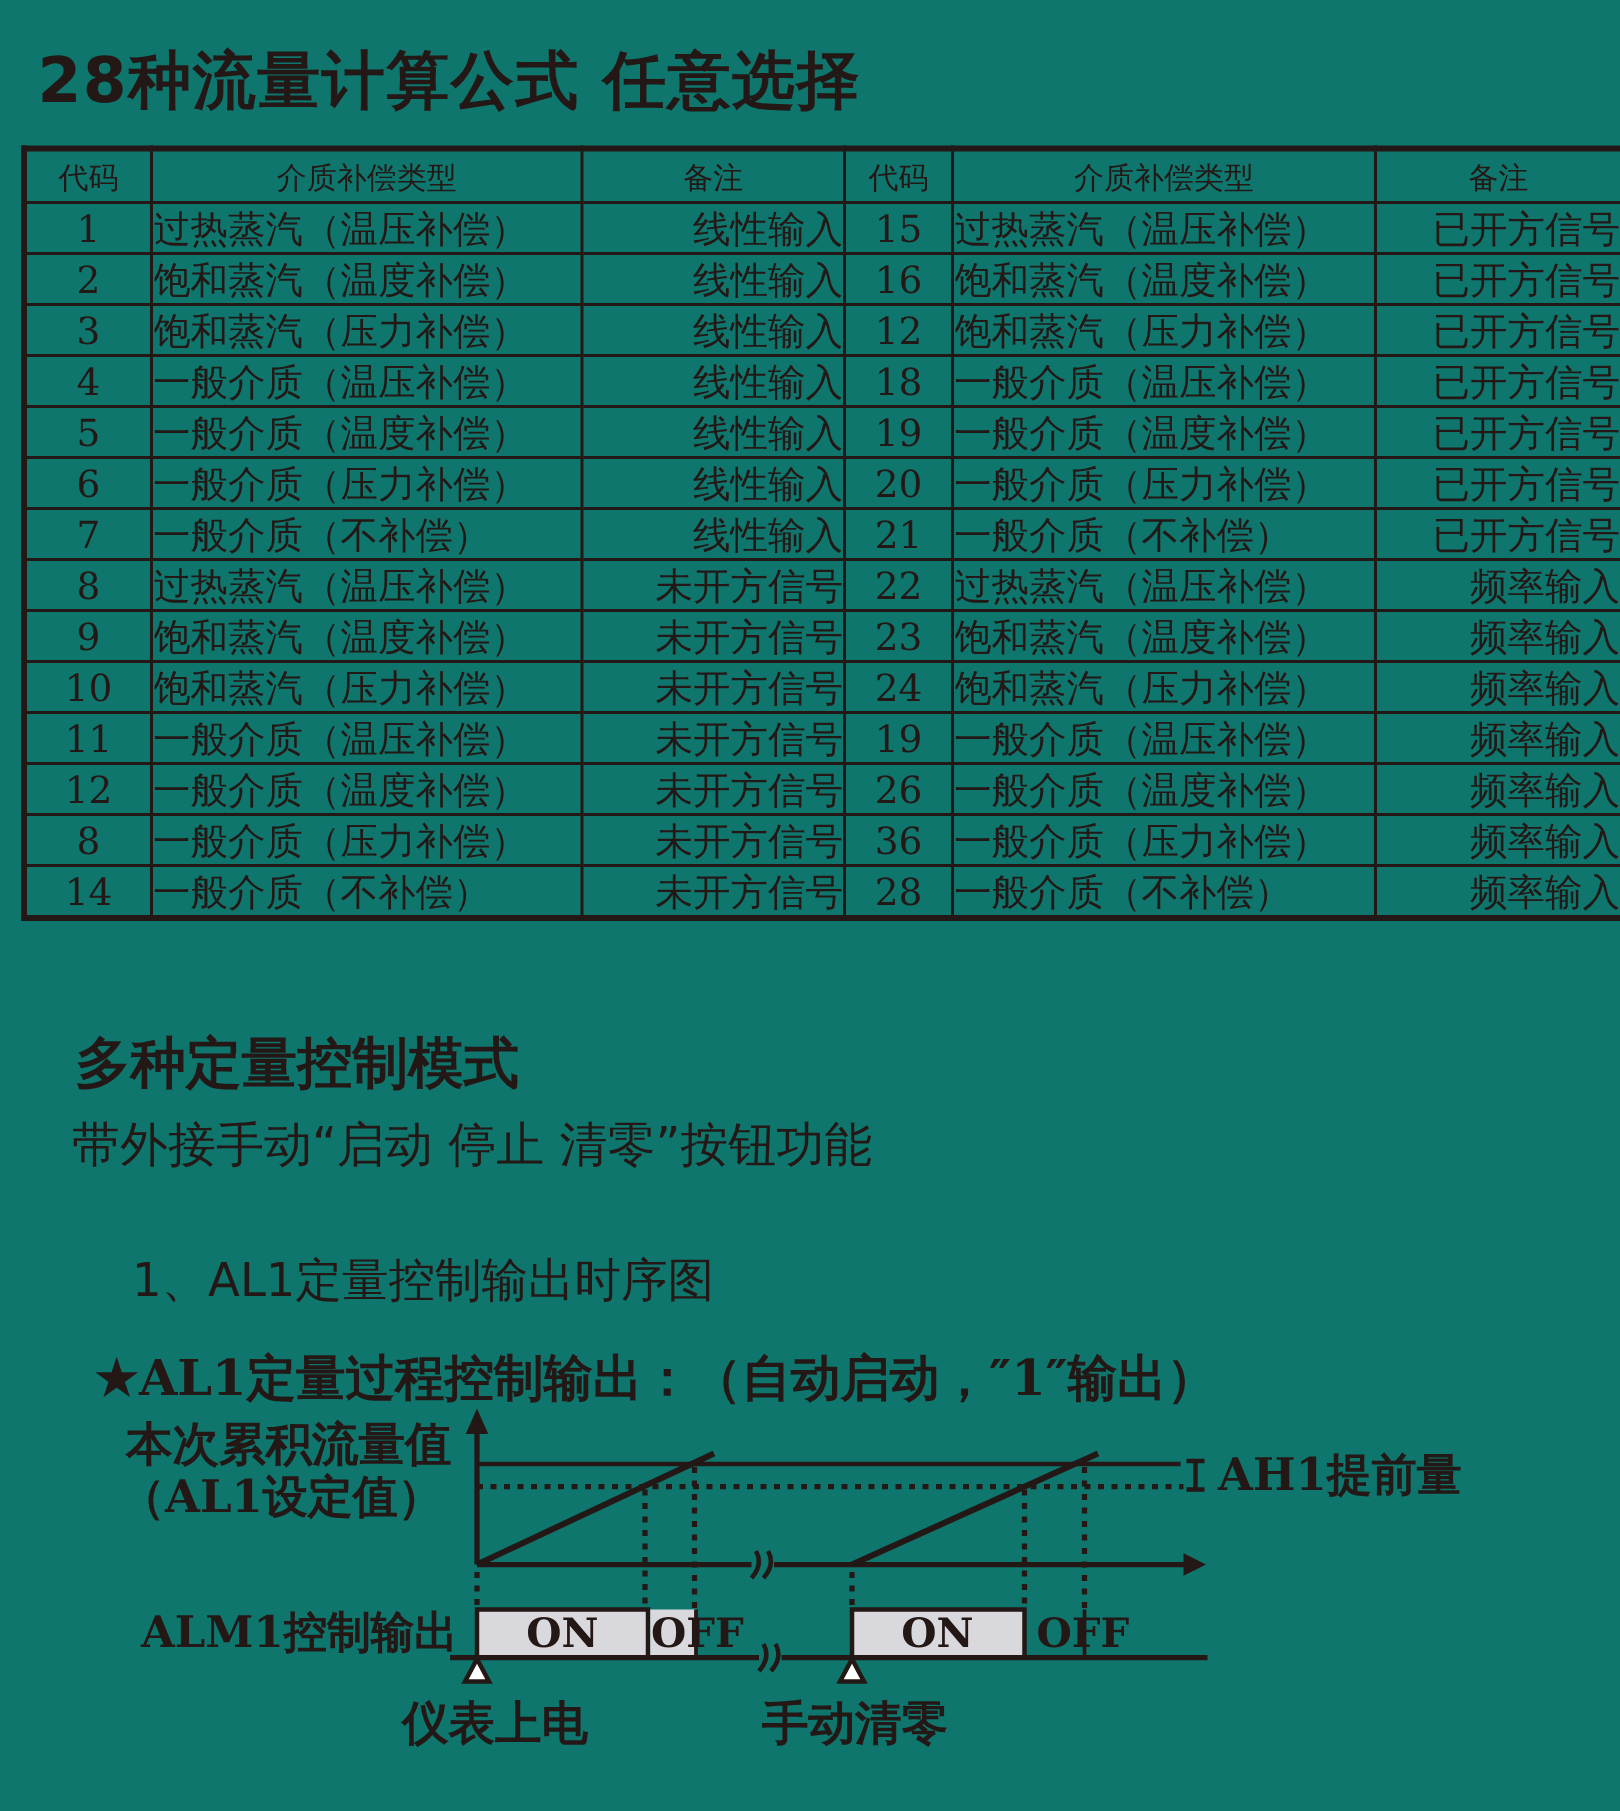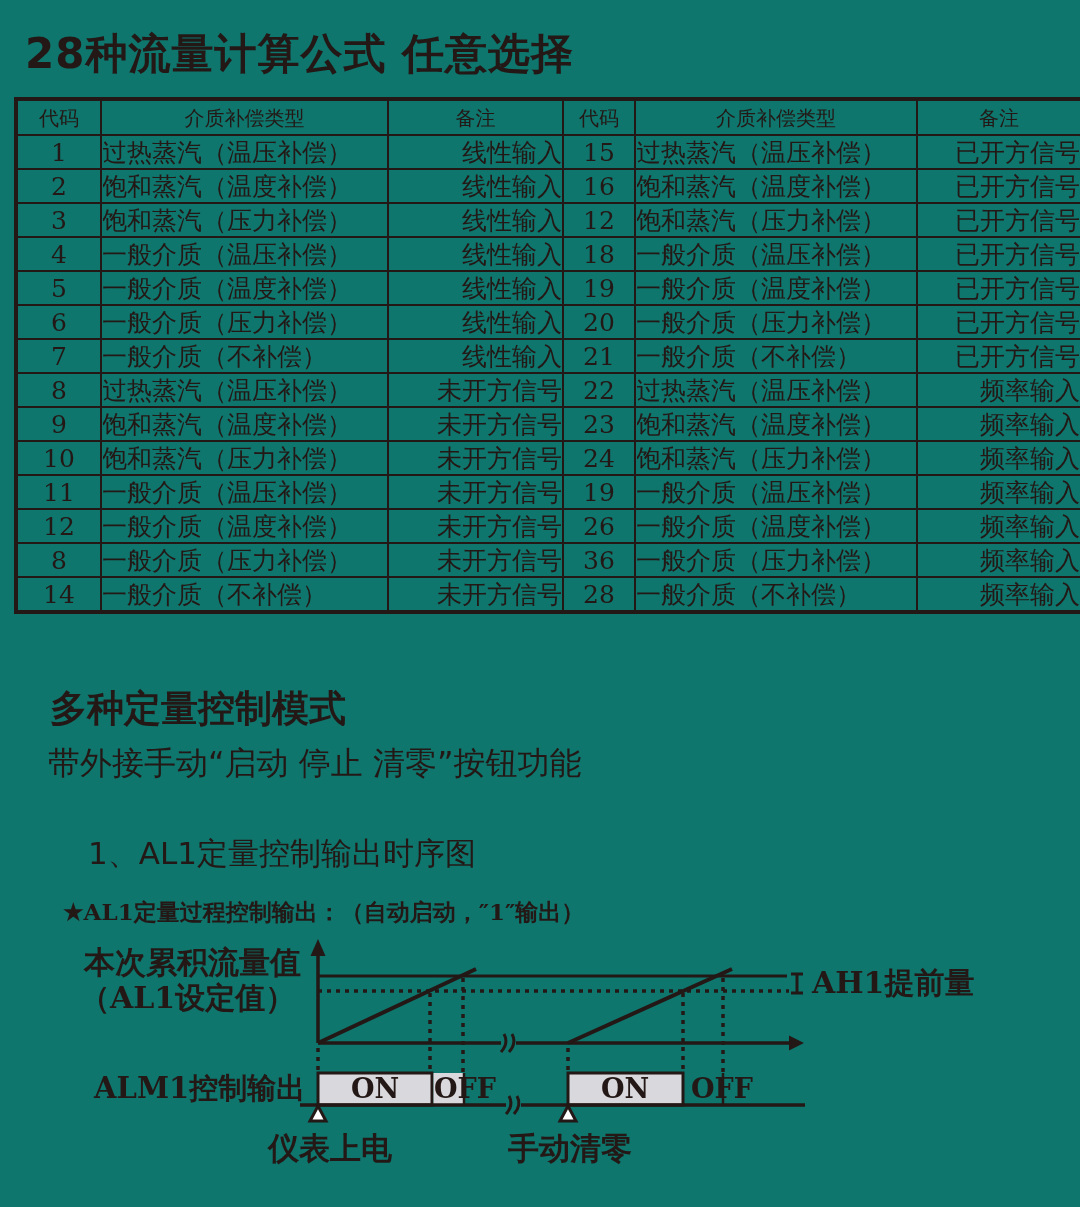--- a/index.html
+++ b/index.html
@@ -19,21 +19,21 @@
   }
   .sec-subheading{
     left:48px;top:742px;font-family:"DejaVu Sans","Liberation Sans",sans-serif;
     font-size:32px;font-weight:500;white-space:nowrap;
   }
   .sec-item{
     left:48px;top:833px;font-family:"DejaVu Sans","Liberation Sans",sans-serif;
     font-size:31px;font-weight:400;white-space:nowrap;margin-left:40px;
   }
   .diagram-caption{
-    left:63px;top:897px;font-size:23px;font-weight:700;white-space:nowrap;
+    left:63px;top:897px;font-size:33px;font-weight:700;white-space:nowrap;
   }
   
   table.formula{
     position:absolute;left:14px;top:97px;width:1052px;
     border-collapse:collapse;table-layout:fixed;
     border:4px solid #231815;font-size:25px;line-height:1;
   }
   table.formula th, table.formula td{
     border:2px solid #231815;height:32px;padding:0;
     overflow:hidden;white-space:nowrap;font-weight:normal;

